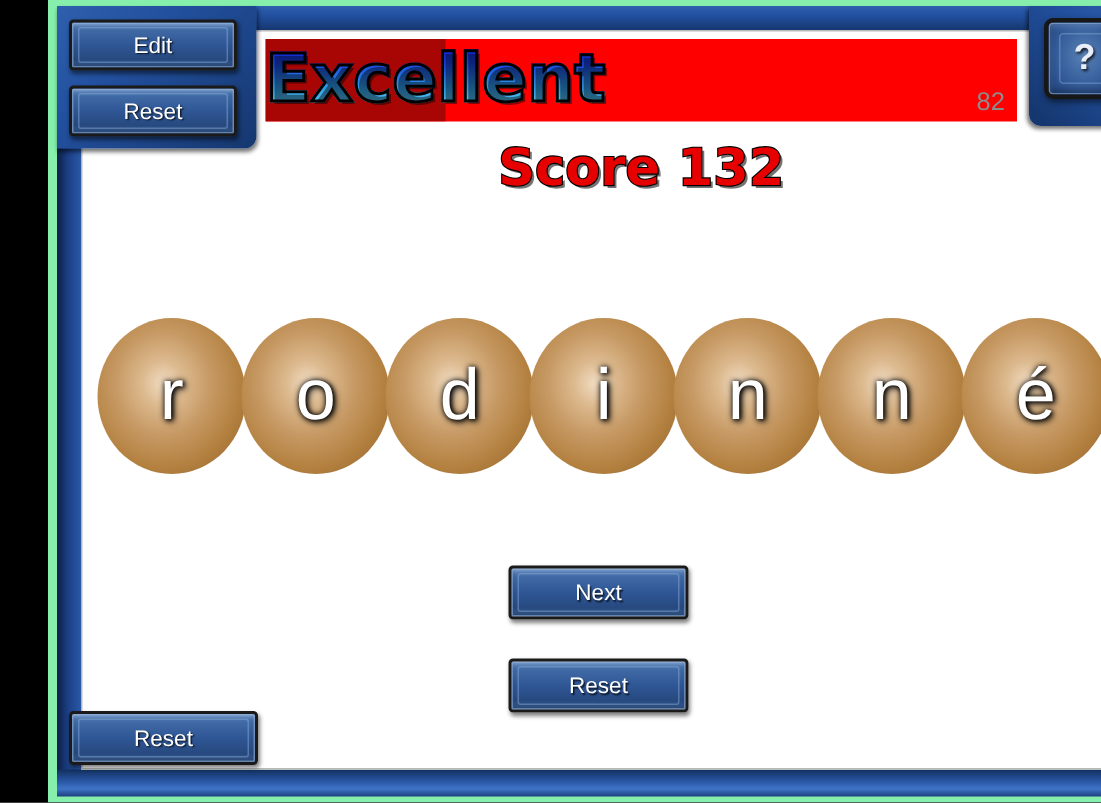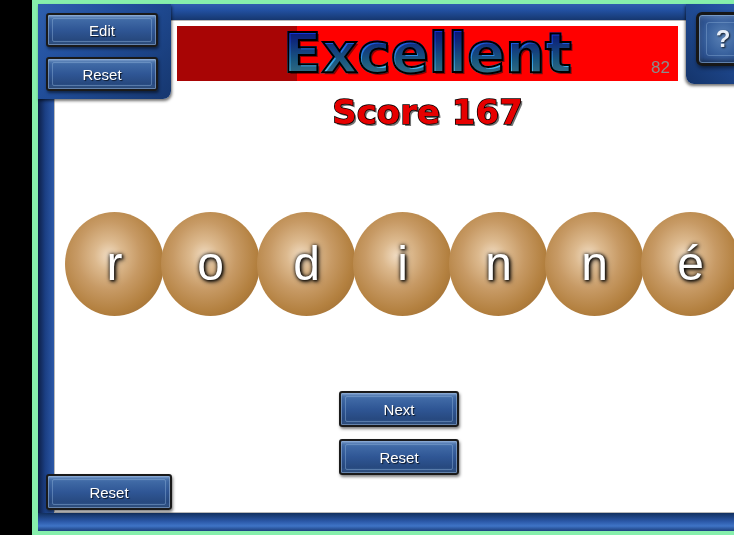--- a/index.html
+++ b/index.html
@@ -105,21 +105,21 @@
     content: "";
     position: absolute;
     left: 4px; right: 4px; top: 3px; bottom: 3px;
     border: 1px solid rgba(140,175,215,0.45);
     border-radius: 2px;
     pointer-events: none;
   }
 
   #btn-edit  { left: 14px;  top: 13px;  width: 112px; height: 34px; }
   #btn-reset-top { left: 14px; top: 57px; width: 112px; height: 34px; }
-  #btn-next  { left: 307px; top: 391px; width: 120px; height: 36px; }
+  #btn-next  { left: 307px; top: 377px; width: 120px; height: 36px; }
   #btn-reset-bottom { left: 307px; top: 439px; width: 120px; height: 36px; }
   #btn-clue  { left: 14px;  top: 474px; width: 126px; height: 36px; }
 
   #btn-help {
     position: absolute;
     right: 16px; top: 12px;
     width: 54px; height: 54px;
     box-sizing: border-box;
     background:
       radial-gradient(ellipse at 50% 45%, #5b82b6 0%, #3a639f 45%, #2b4f8c 75%, #24457a 100%);
@@ -159,23 +159,23 @@
   }
   .progress-fill {
     position: absolute;
     left: 0; top: 0; bottom: 0;
     background: #a80505;
   }
   .progress-label {
     position: absolute;
     left: 0; right: 0; top: 50%;
     transform: translateY(-52%);
-    text-align: center;
+    text-align: left;
     font-family: "DejaVu Sans", sans-serif;
-    font-size: 56px;
+    font-size: 44px;
     font-weight: bold;
     letter-spacing: 0px;
     background: linear-gradient(to bottom, #0a12c8 0%, #1840e0 28%, #2f9fe8 62%, #7fe7f4 100%);
     -webkit-background-clip: text;
     background-clip: text;
     color: transparent;
     -webkit-text-stroke: 2px #000000;
     paint-order: stroke fill;
     text-shadow: 2px 2px 0 rgba(0,0,0,0.45);
   }
@@ -257,21 +257,21 @@
   <div class="btn" id="btn-reset-top">Reset</div>
 
   <div id="btn-help">?</div>
 
   <div class="progress-wrap">
     <div class="progress-fill" id="progress-fill" style="width: 24%;"></div>
     <div class="progress-label">Excellent</div>
     <div class="progress-value">82</div>
   </div>
 
-  <div class="score-line">Score 167</div>
+  <div class="score-line">Score 132</div>
 
   <div class="letters" id="letters">
       <div class="ball" style="left: 0px;">r</div>
       <div class="ball" style="left: 96px;">o</div>
       <div class="ball" style="left: 192px;">d</div>
       <div class="ball" style="left: 288px;">i</div>
       <div class="ball" style="left: 384px;">n</div>
       <div class="ball" style="left: 480px;">n</div>
       <div class="ball" style="left: 576px;">é</div>
     </div>

